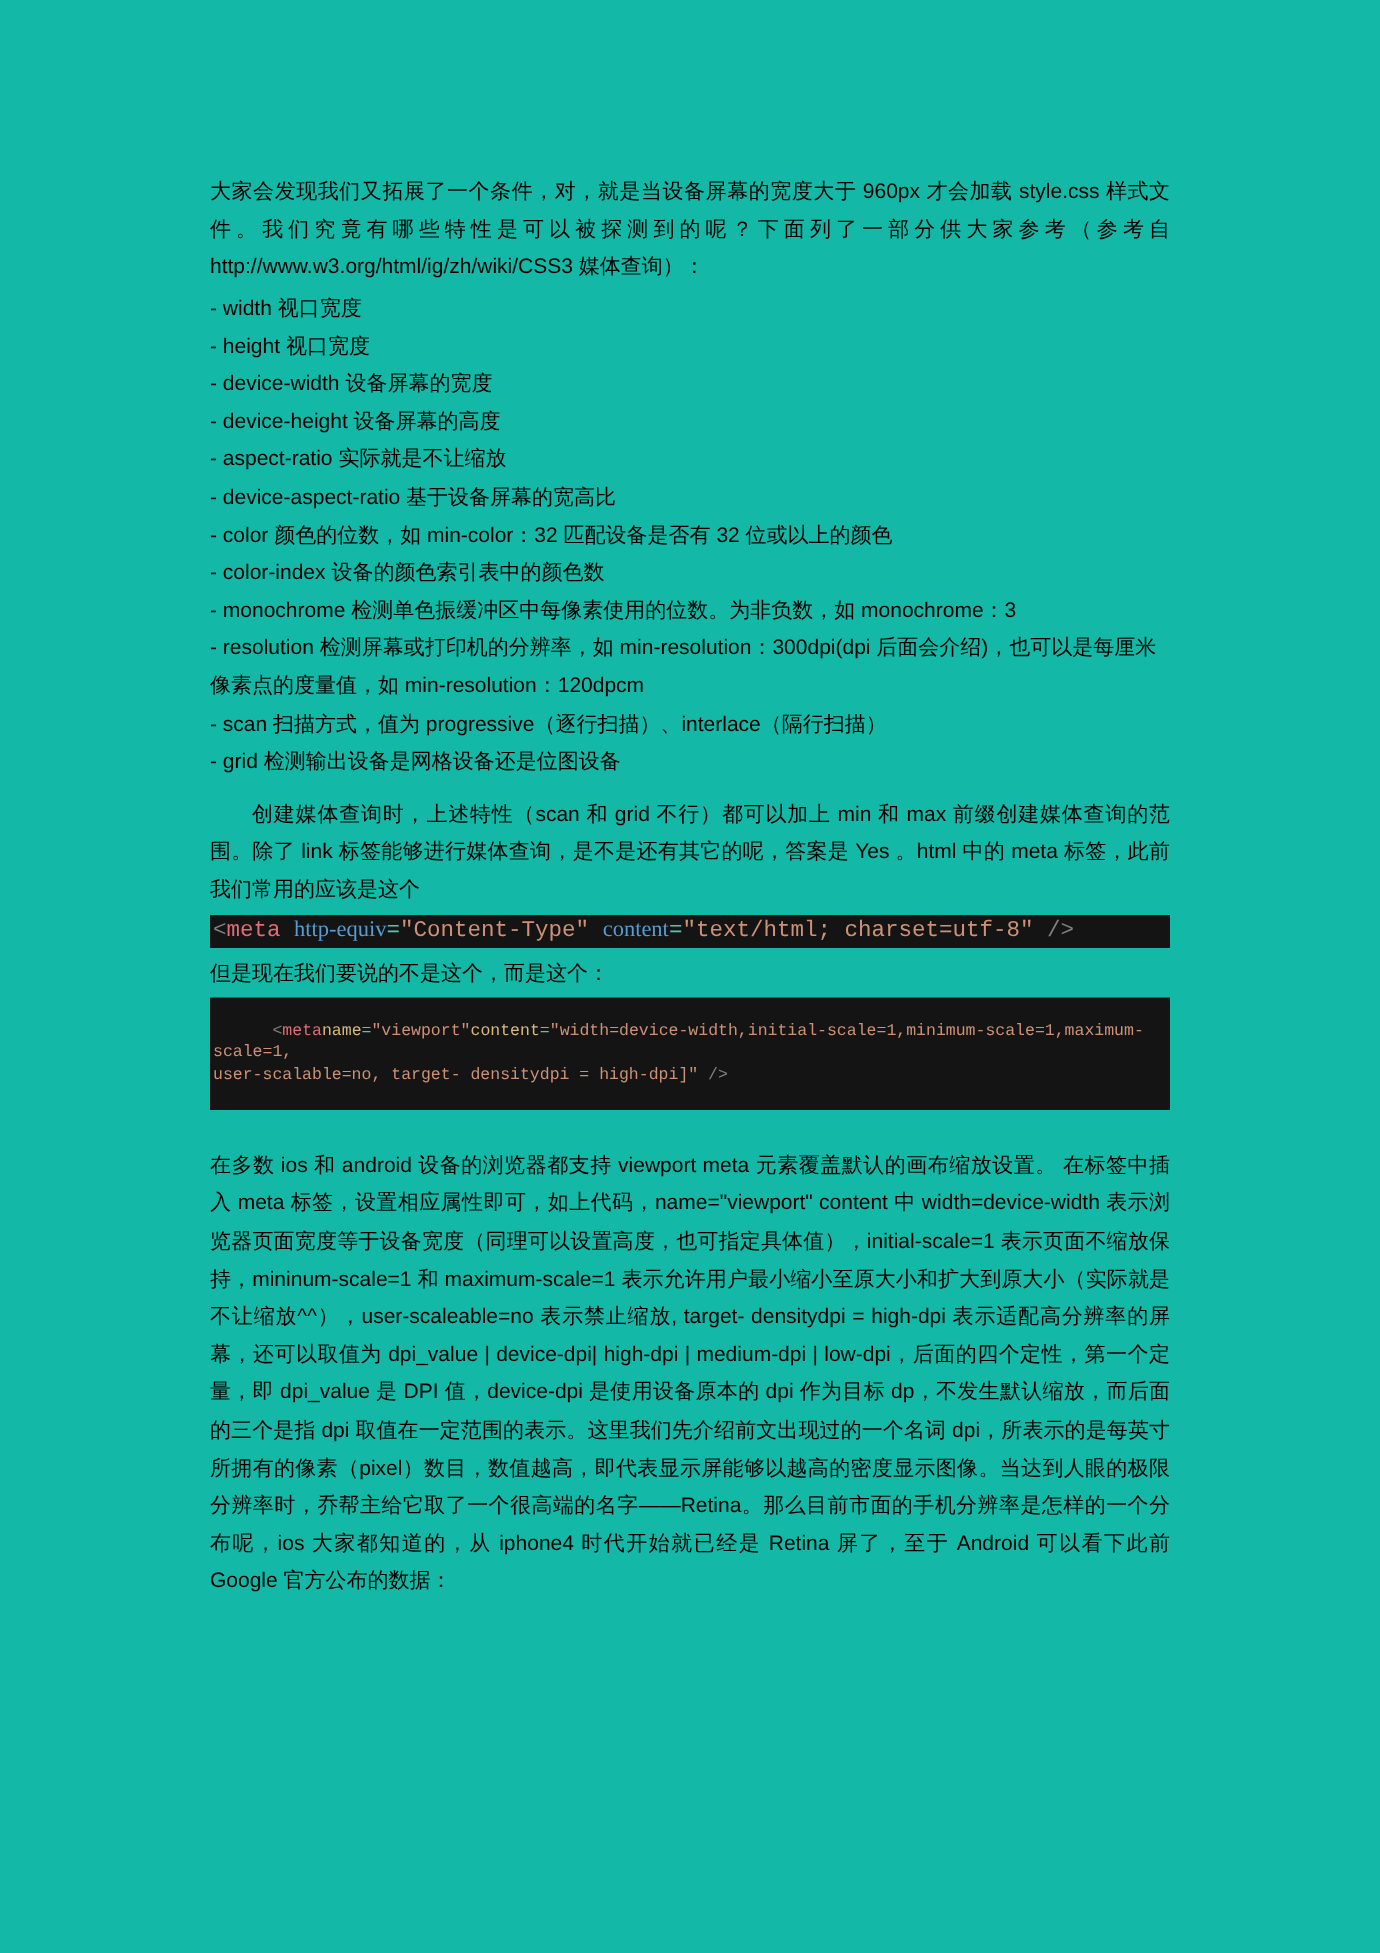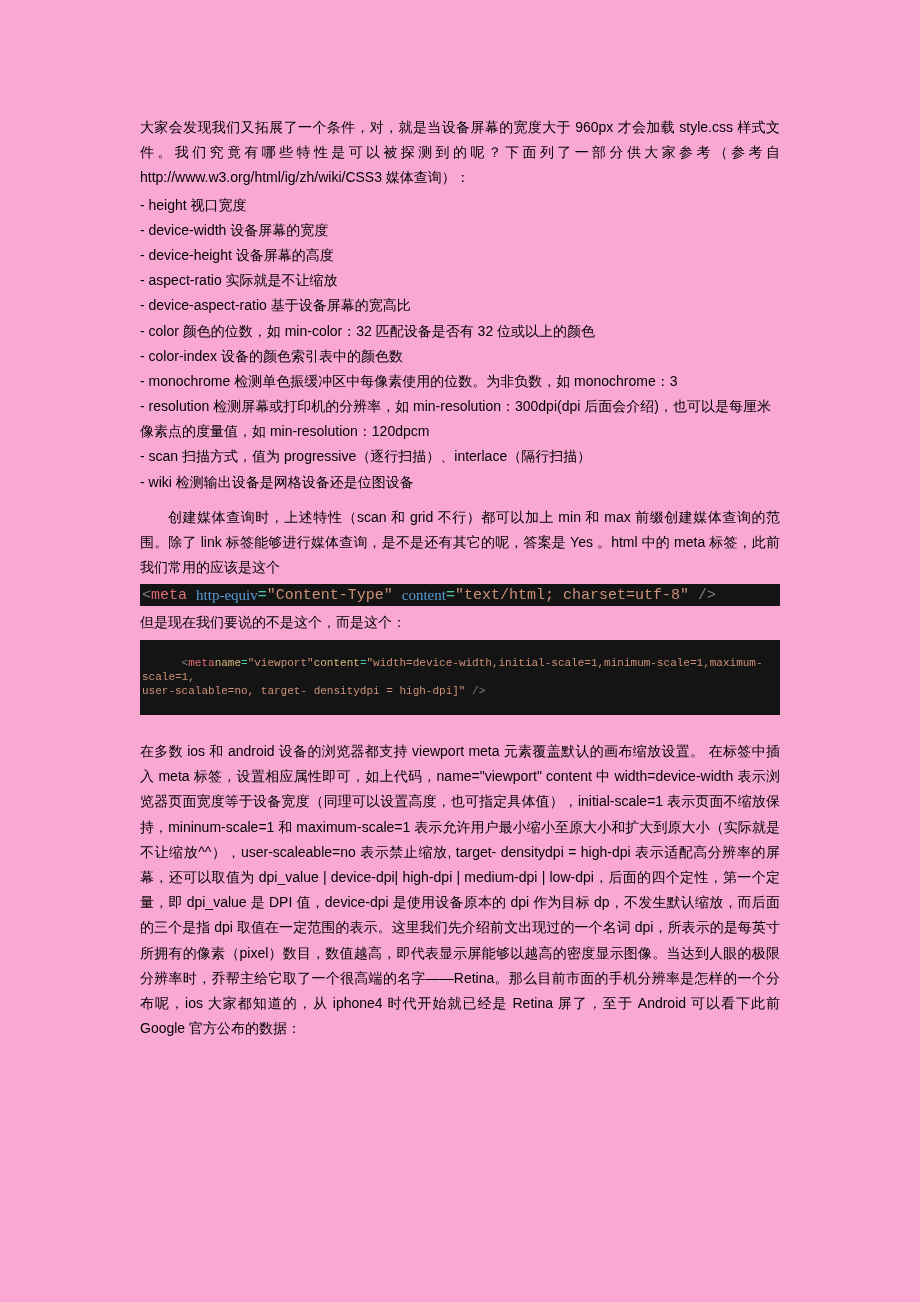--- a/index.html
+++ b/index.html
@@ -6,21 +6,21 @@
     margin: 0;
     padding: 0;
     background: #ffffff;
     font-family: "Microsoft YaHei", "SimSun", sans-serif;
   }
   .page {
     width: 920px;
     min-height: 1302px;
     box-sizing: border-box;
     padding: 115px 140px 0 140px;
-    background: #f9a8d4;
+    background: #14b8a6;
     color: #000000;
     font-size: 14px;
     line-height: 1.8;
   }
   .para {
     margin: 0 0 2px 0;
     text-align: justify;
   }
   .list-line {
     margin: 0;
@@ -61,31 +61,32 @@
   }
 </style>
 </head>
 <body>
 
 <div class="page">
 
   <p class="para">大家会发现我们又拓展了一个条件，对，就是当设备屏幕的宽度大于 960px 才会加载 style.css 样式文件。我们究竟有哪些特性是可以被探测到的呢？下面列了一部分供大家参考（参考自 http://www.w3.org/html/ig/zh/wiki/CSS3 媒体查询）：</p>
 
   <div>
+    <p class="list-line">- width  视口宽度</p>
     <p class="list-line">- height  视口宽度</p>
     <p class="list-line">- device-width  设备屏幕的宽度</p>
     <p class="list-line">- device-height  设备屏幕的高度</p>
     <p class="list-line">- aspect-ratio  实际就是不让缩放</p>
     <p class="list-line">- device-aspect-ratio  基于设备屏幕的宽高比</p>
     <p class="list-line">- color  颜色的位数，如 min-color：32  匹配设备是否有 32 位或以上的颜色</p>
     <p class="list-line">- color-index  设备的颜色索引表中的颜色数</p>
     <p class="list-line">- monochrome  检测单色振缓冲区中每像素使用的位数。为非负数，如 monochrome：3</p>
     <p class="list-line">- resolution  检测屏幕或打印机的分辨率，如 min-resolution：300dpi(dpi 后面会介绍)，也可以是每厘米像素点的度量值，如 min-resolution：120dpcm</p>
     <p class="list-line">- scan  扫描方式，值为 progressive（逐行扫描）、interlace（隔行扫描）</p>
-    <p class="list-line">- wiki  检测输出设备是网格设备还是位图设备</p>
+    <p class="list-line">- grid  检测输出设备是网格设备还是位图设备</p>
   </div>
 
   <div class="gap"></div>
 
   <p class="para indent">创建媒体查询时，上述特性（scan 和 grid 不行）都可以加上 min 和 max 前缀创建媒体查询的范围。除了 link 标签能够进行媒体查询，是不是还有其它的呢，答案是 Yes 。html 中的 meta 标签，此前我们常用的应该是这个</p>
 
   <div class="code-bar code1">
     <span class="c-gray">&lt;</span><span class="c-red">meta</span><span class="c-white"> </span><span class="c-blue">http-equiv</span><span class="c-teal">=</span><span class="c-orange">"Content-Type"</span><span class="c-white"> </span><span class="c-blue">content</span><span class="c-teal">=</span><span class="c-orange">"text/html; charset=utf-8"</span><span class="c-white"> </span><span class="c-gray">/&gt;</span>
   </div>
 

